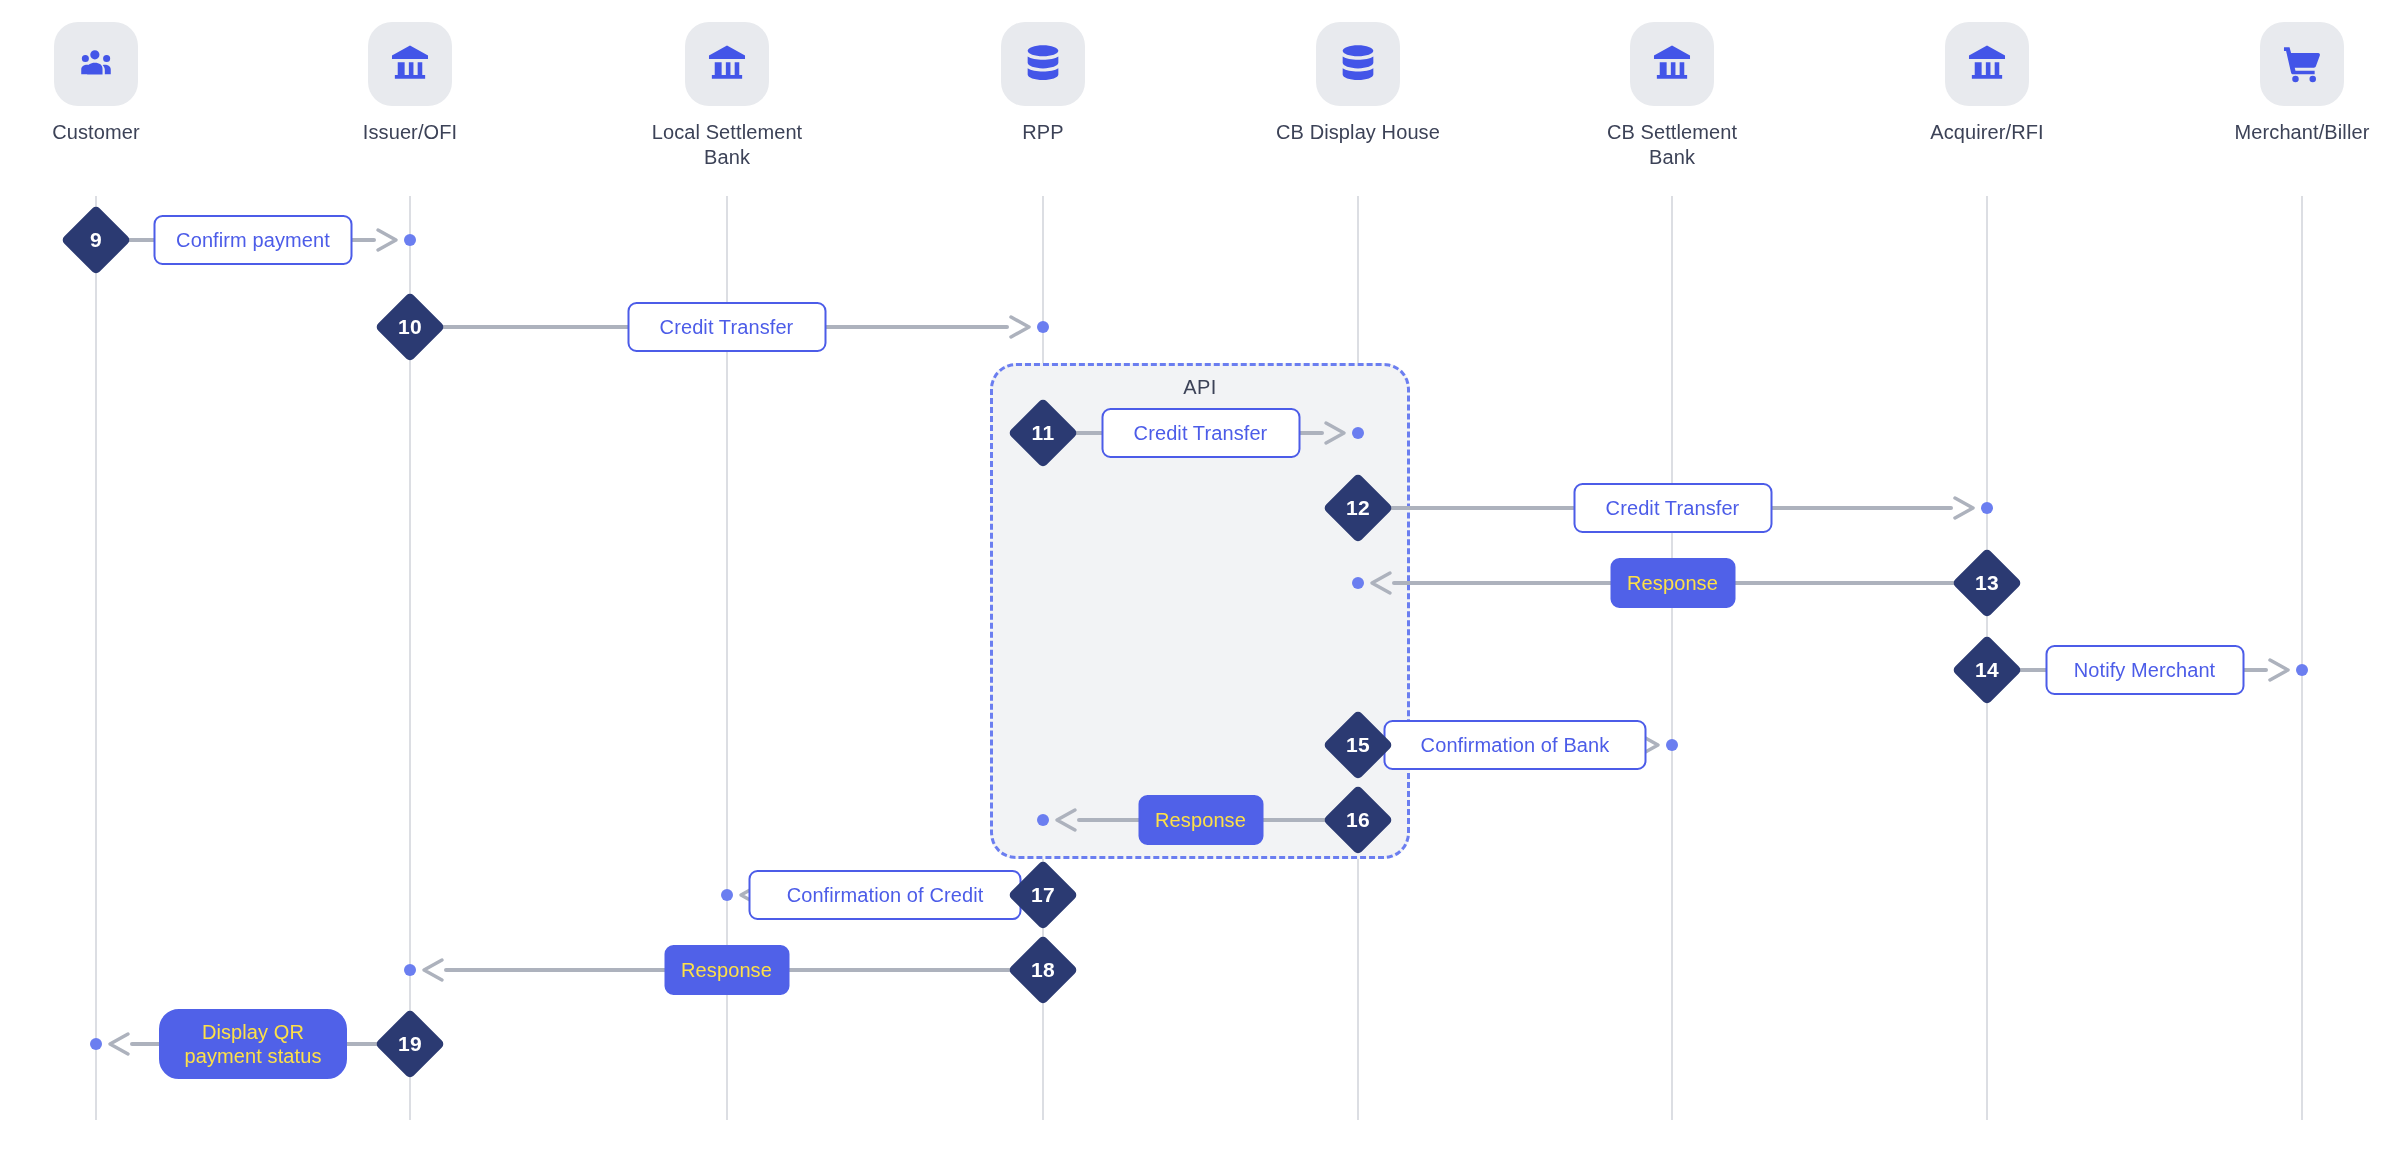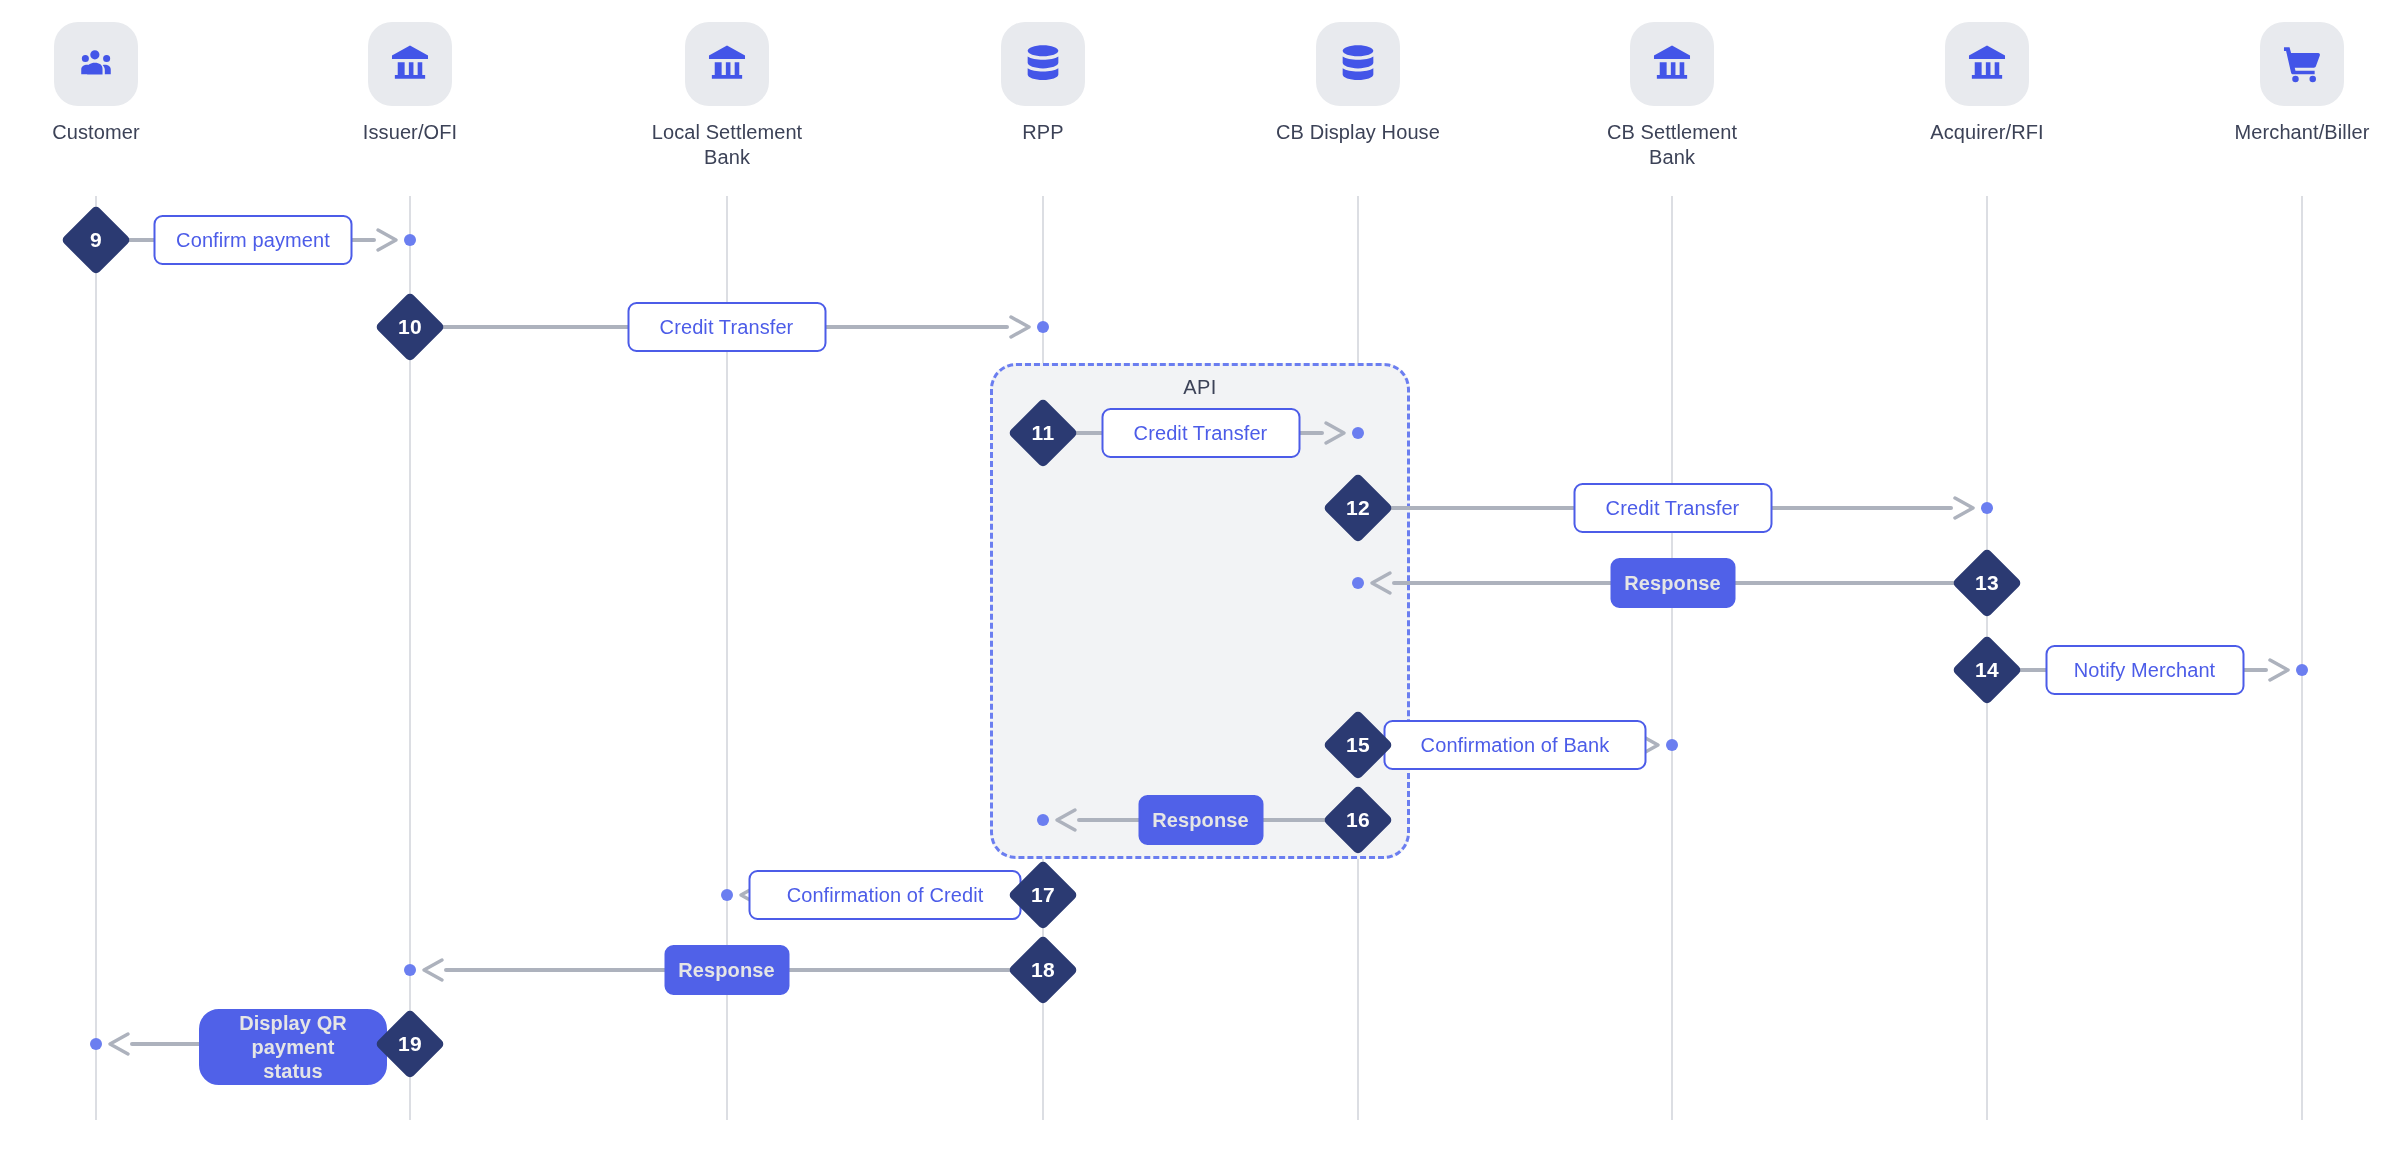--- a/index.html
+++ b/index.html
@@ -52,21 +52,21 @@
     line-height:50px;text-align:center;color:#ffffff;font-size:21px;
     font-weight:700;letter-spacing:.3px;
   }
   .pill{
     position:absolute;top:-25px;transform:translateX(-50%);
     border-radius:9px;box-sizing:border-box;
     display:flex;align-items:center;justify-content:center;
     padding:0 18px;min-height:50px;
   }
   .pill.outline{background:#ffffff;border:2.5px solid #4c5ce8;color:#4c5ce8;}
-  .pill.solid{background:#5061e8;border:2.5px solid #5061e8;color:#e5e5e5;font-weight:bold;}
+  .pill.solid{background:#5061e8;border:2.5px solid #5061e8;color:#fde047;}
   .pill .txt{font-size:20px;line-height:24px;text-align:center;white-space:pre-line;letter-spacing:.1px;}
   .pill.two{top:-35px;min-height:70px;border-radius:20px;}
 </style>
 </head>
 <body>
 
 <div id="stage">
     <div class="lifeline" style="left: 96px; height: 924px;"></div>
     <div class="actor" style="left: 96px;">
       <div class="iconbox">
@@ -295,21 +295,21 @@
       </div>
     </div>
     <div class="row" style="left: 0px; top: 1044px; width: 2400px;">
       <div class="track" style="left: 130px; width: 254px;"></div>
       <div class="arrowhead" style="left: 106px;">
         <svg width="26" height="28" viewBox="0 0 26 28">
           <path d="M22 4 L4 14 L22 24" fill="none" stroke="#adb2bd" stroke-width="3.5" stroke-linecap="round" stroke-linejoin="round"></path>
         </svg>
       </div>
       <div class="enddot" style="left: 96px;"></div>
-      <div class="pill solid two" style="left: 253px; width: 188px; margin-left: 40px;">
+      <div class="pill solid two" style="left: 253px; width: 188px;">
         <span class="txt">Display QR
 payment status</span>
       </div>
       <div class="diamond" style="left: 410px;">
         <span>19</span>
       </div>
     </div>
   </div>
 
 </body></html>

